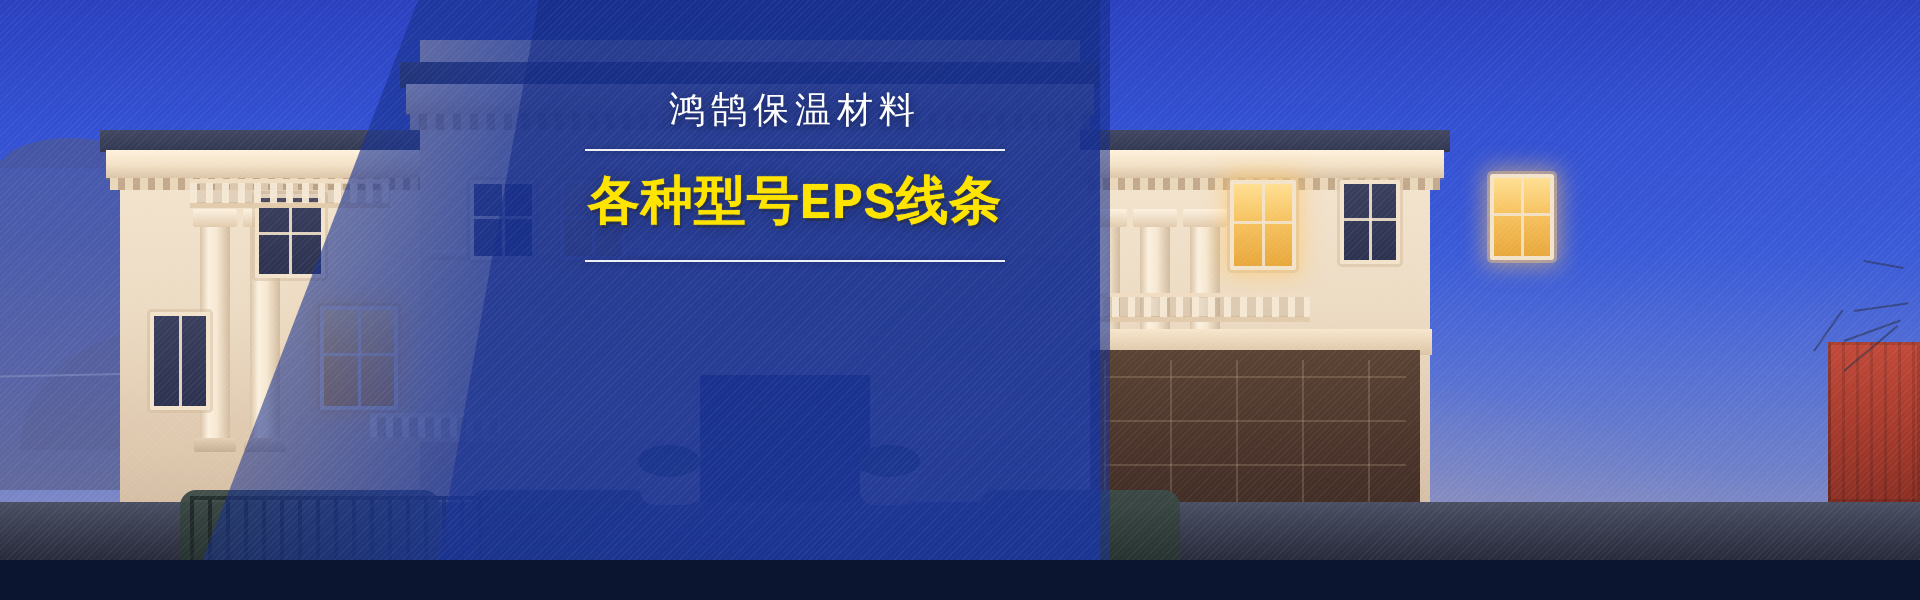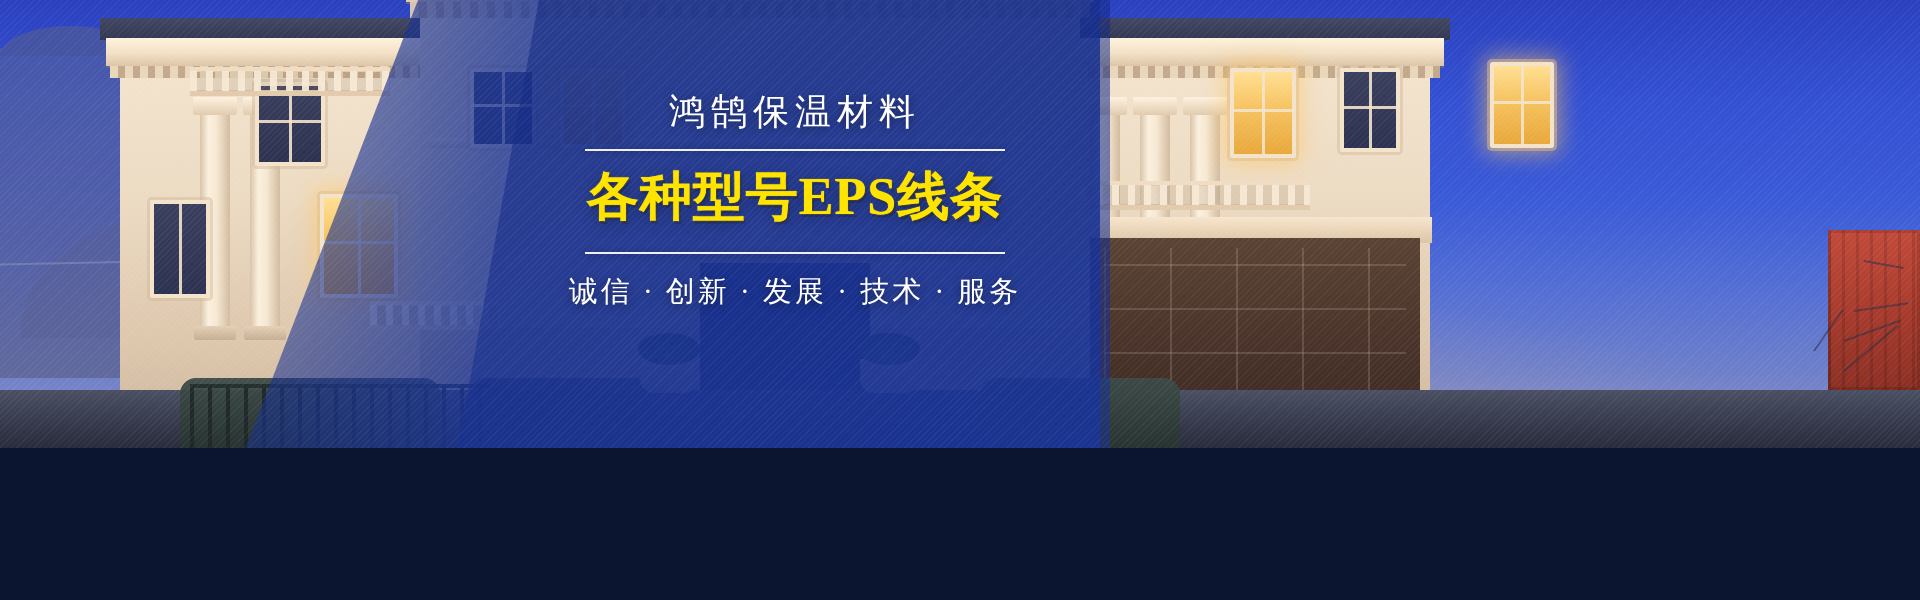--- a/index.html
+++ b/index.html
@@ -1,22 +1,22 @@
 <!DOCTYPE html>
 <html><head>
 <meta charset="utf-8">
 <style>
   * { margin:0; padding:0; box-sizing:border-box; }
   html,body { background:#0b1530; }
 
   .banner {
     position:relative;
-    width:1920px; height:448px;
+    width:1920px; height:560px;
     overflow:hidden;
-    font-family:Liberation Serif, serif;
+    font-family:Liberation Mono, monospace;
     background:#4d7c0f;
   }
 
   
   .sky{
     position:absolute; inset:0;
     background:
       radial-gradient(ellipse 70% 55% at 50% 95%, rgba(255,190,120,.30) 0%, rgba(255,170,110,0) 60%),
       linear-gradient(180deg,#2a40bf 0%,#3350d2 22%,#3a5ad8 45%,#4664d4 66%,#5a6fc4 85%,#6a74b4 100%);
   }
@@ -255,21 +255,21 @@
     letter-spacing:6px; font-weight:400;
     text-shadow:0 2px 10px rgba(0,0,0,.45);
     white-space:nowrap;
   }
   .rule{
     height:2px; background:rgba(255,255,255,.92);
     margin:16px auto 0 auto; width:420px;
     box-shadow:0 1px 6px rgba(0,0,0,.35);
   }
   .headline{
-    margin-top:16px;
+    margin-top:24px;
     font-size:52px; line-height:1.17; font-weight:bold;
     color:#ffe400; letter-spacing:1px;
     text-shadow:0 0 1px #ffe400, 2px 3px 0 rgba(40,30,0,.30), 0 3px 16px rgba(0,0,0,.30);
     white-space:nowrap;
   }
   .rule2{
     height:2px; background:rgba(255,255,255,.92);
     margin:24px auto 0 auto; width:420px;
     box-shadow:0 1px 6px rgba(0,0,0,.35);
   }
@@ -390,16 +390,15 @@
   <div class="overlay-panel"></div>
   <div class="overlay-panel2"></div>
 
   <div class="scan"></div>
 
   <div class="copy">
     <div class="brand">鸿鹄保温材料</div>
     <div class="rule"></div>
     <div class="headline">各种型号EPS线条</div>
     <div class="rule2"></div>
-    <div class="tagline">诚信 · 创新 · 发展 · 技术 · 服务</div>
   </div>
 
 </div>
 
 </body></html>

